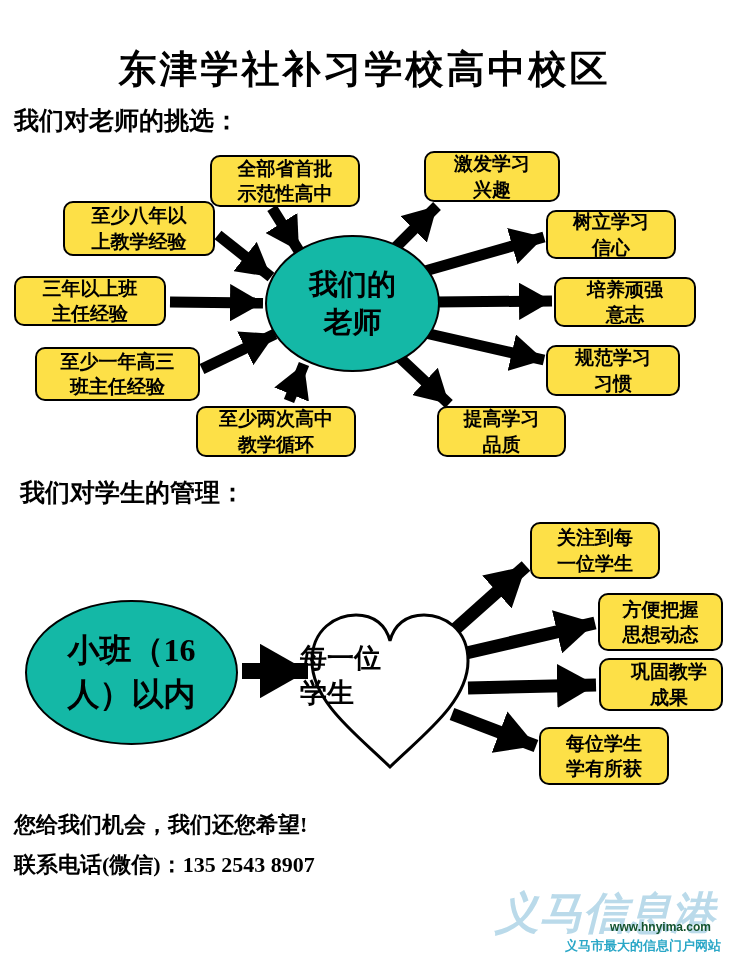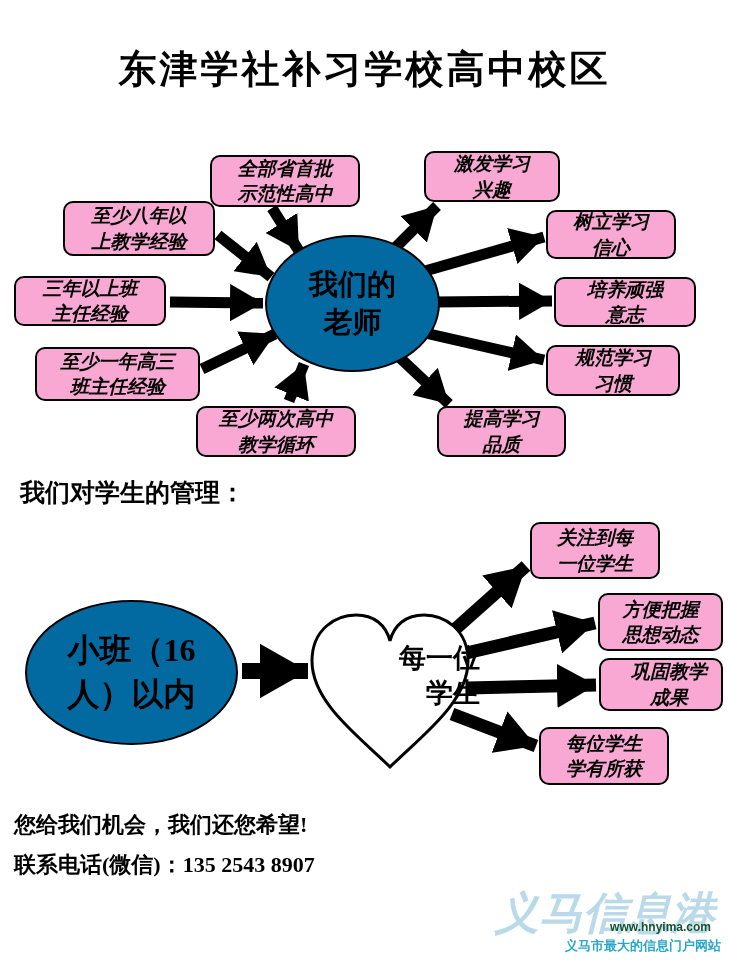--- a/index.html
+++ b/index.html
@@ -20,27 +20,27 @@
     position: absolute; font-weight: bold; font-size: 25px;
     font-family: "Liberation Sans", sans-serif;
   }
   .h-teachers { left: 14px; top: 104px; }
   .h-students { left: 20px; top: 476px; }
 
   .arrows { position: absolute; left: 0; top: 0; pointer-events: none; }
 
   .box {
     position: absolute; border: 2px solid #000; border-radius: 10px;
-    background: #f9a8d4; display: flex; align-items: center; justify-content: center;
+    background: #fde047; display: flex; align-items: center; justify-content: center;
     text-align: center; white-space: pre-line; font-weight: bold;
-    font-size: 19px; line-height: 1.32; font-family: "Liberation Serif", serif; font-style: italic;
+    font-size: 19px; line-height: 1.32; font-family: "Liberation Serif", serif;
   }
   .ellipse {
     position: absolute; border: 2px solid #000; border-radius: 50%;
-    background: #0369a1; display: flex; align-items: center; justify-content: center;
+    background: #14b8a6; display: flex; align-items: center; justify-content: center;
     text-align: center; white-space: pre-line; font-weight: bold;
     font-family: "Liberation Serif", serif;
   }
 
   
   .b1  { left: 210px; top: 155px; width: 150px; height: 52px; }
   .b2  { left: 63px;  top: 201px; width: 152px; height: 55px; }
   .b3  { left: 14px;  top: 276px; width: 152px; height: 50px; }
   .b4  { left: 35px;  top: 347px; width: 165px; height: 54px; }
   .b5  { left: 196px; top: 406px; width: 160px; height: 51px; }
@@ -50,21 +50,21 @@
   .b9  { left: 546px; top: 345px; width: 134px; height: 51px; }
   .b10 { left: 437px; top: 406px; width: 129px; height: 51px; }
   .center1 { left: 265px; top: 235px; width: 175px; height: 137px; font-size: 29px; line-height: 1.3; }
 
   
   .ellipse2 { left: 25px; top: 600px; width: 213px; height: 145px; font-size: 32px; line-height: 1.35; }
   .heart-wrap { position: absolute; left: 300px; top: 605px; width: 180px; height: 170px; }
   .heart-wrap svg { position: absolute; left: 0; top: 0; }
   .heart-text {
     position: absolute; left: 0; top: 36px; width: 100%;
-    text-align: right; font-weight: bold; font-size: 27px; line-height: 1.3;
+    text-align: left; font-weight: bold; font-size: 27px; line-height: 1.3;
     white-space: pre-line;
   }
   .c1 { left: 530px; top: 522px; width: 130px; height: 57px; }
   .c2 { left: 598px; top: 593px; width: 125px; height: 58px; }
   .c3 { left: 599px; top: 658px; width: 124px; height: 53px; padding-left: 16px; }
   .c4 { left: 539px; top: 727px; width: 130px; height: 58px; text-align: right; }
 
   
   .footer-line { position: absolute; left: 14px; font-weight: bold; font-family: "Liberation Serif", serif; }
   .f1 { top: 810px; font-size: 22px; }
@@ -122,20 +122,21 @@
 
     <g stroke="#000" stroke-width="13" marker-end="url(#ah)">
       <line x1="452" y1="632" x2="526" y2="566"></line>
       <line x1="462" y1="654" x2="595" y2="623"></line>
       <line x1="468" y1="688" x2="596" y2="685"></line>
       <line x1="452" y1="714" x2="536" y2="746"></line>
     </g>
   </svg>
 
   <h1 class="title">东津学社补习学校高中校区</h1>
+  <div class="heading h-teachers">我们对老师的挑选：</div>
 
   <div class="box b1">全部省首批
 示范性高中</div>
   <div class="box b2">至少八年以
 上教学经验</div>
   <div class="box b3">三年以上班
 主任经验</div>
   <div class="box b4">至少一年高三
 班主任经验</div>
   <div class="box b5">至少两次高中

